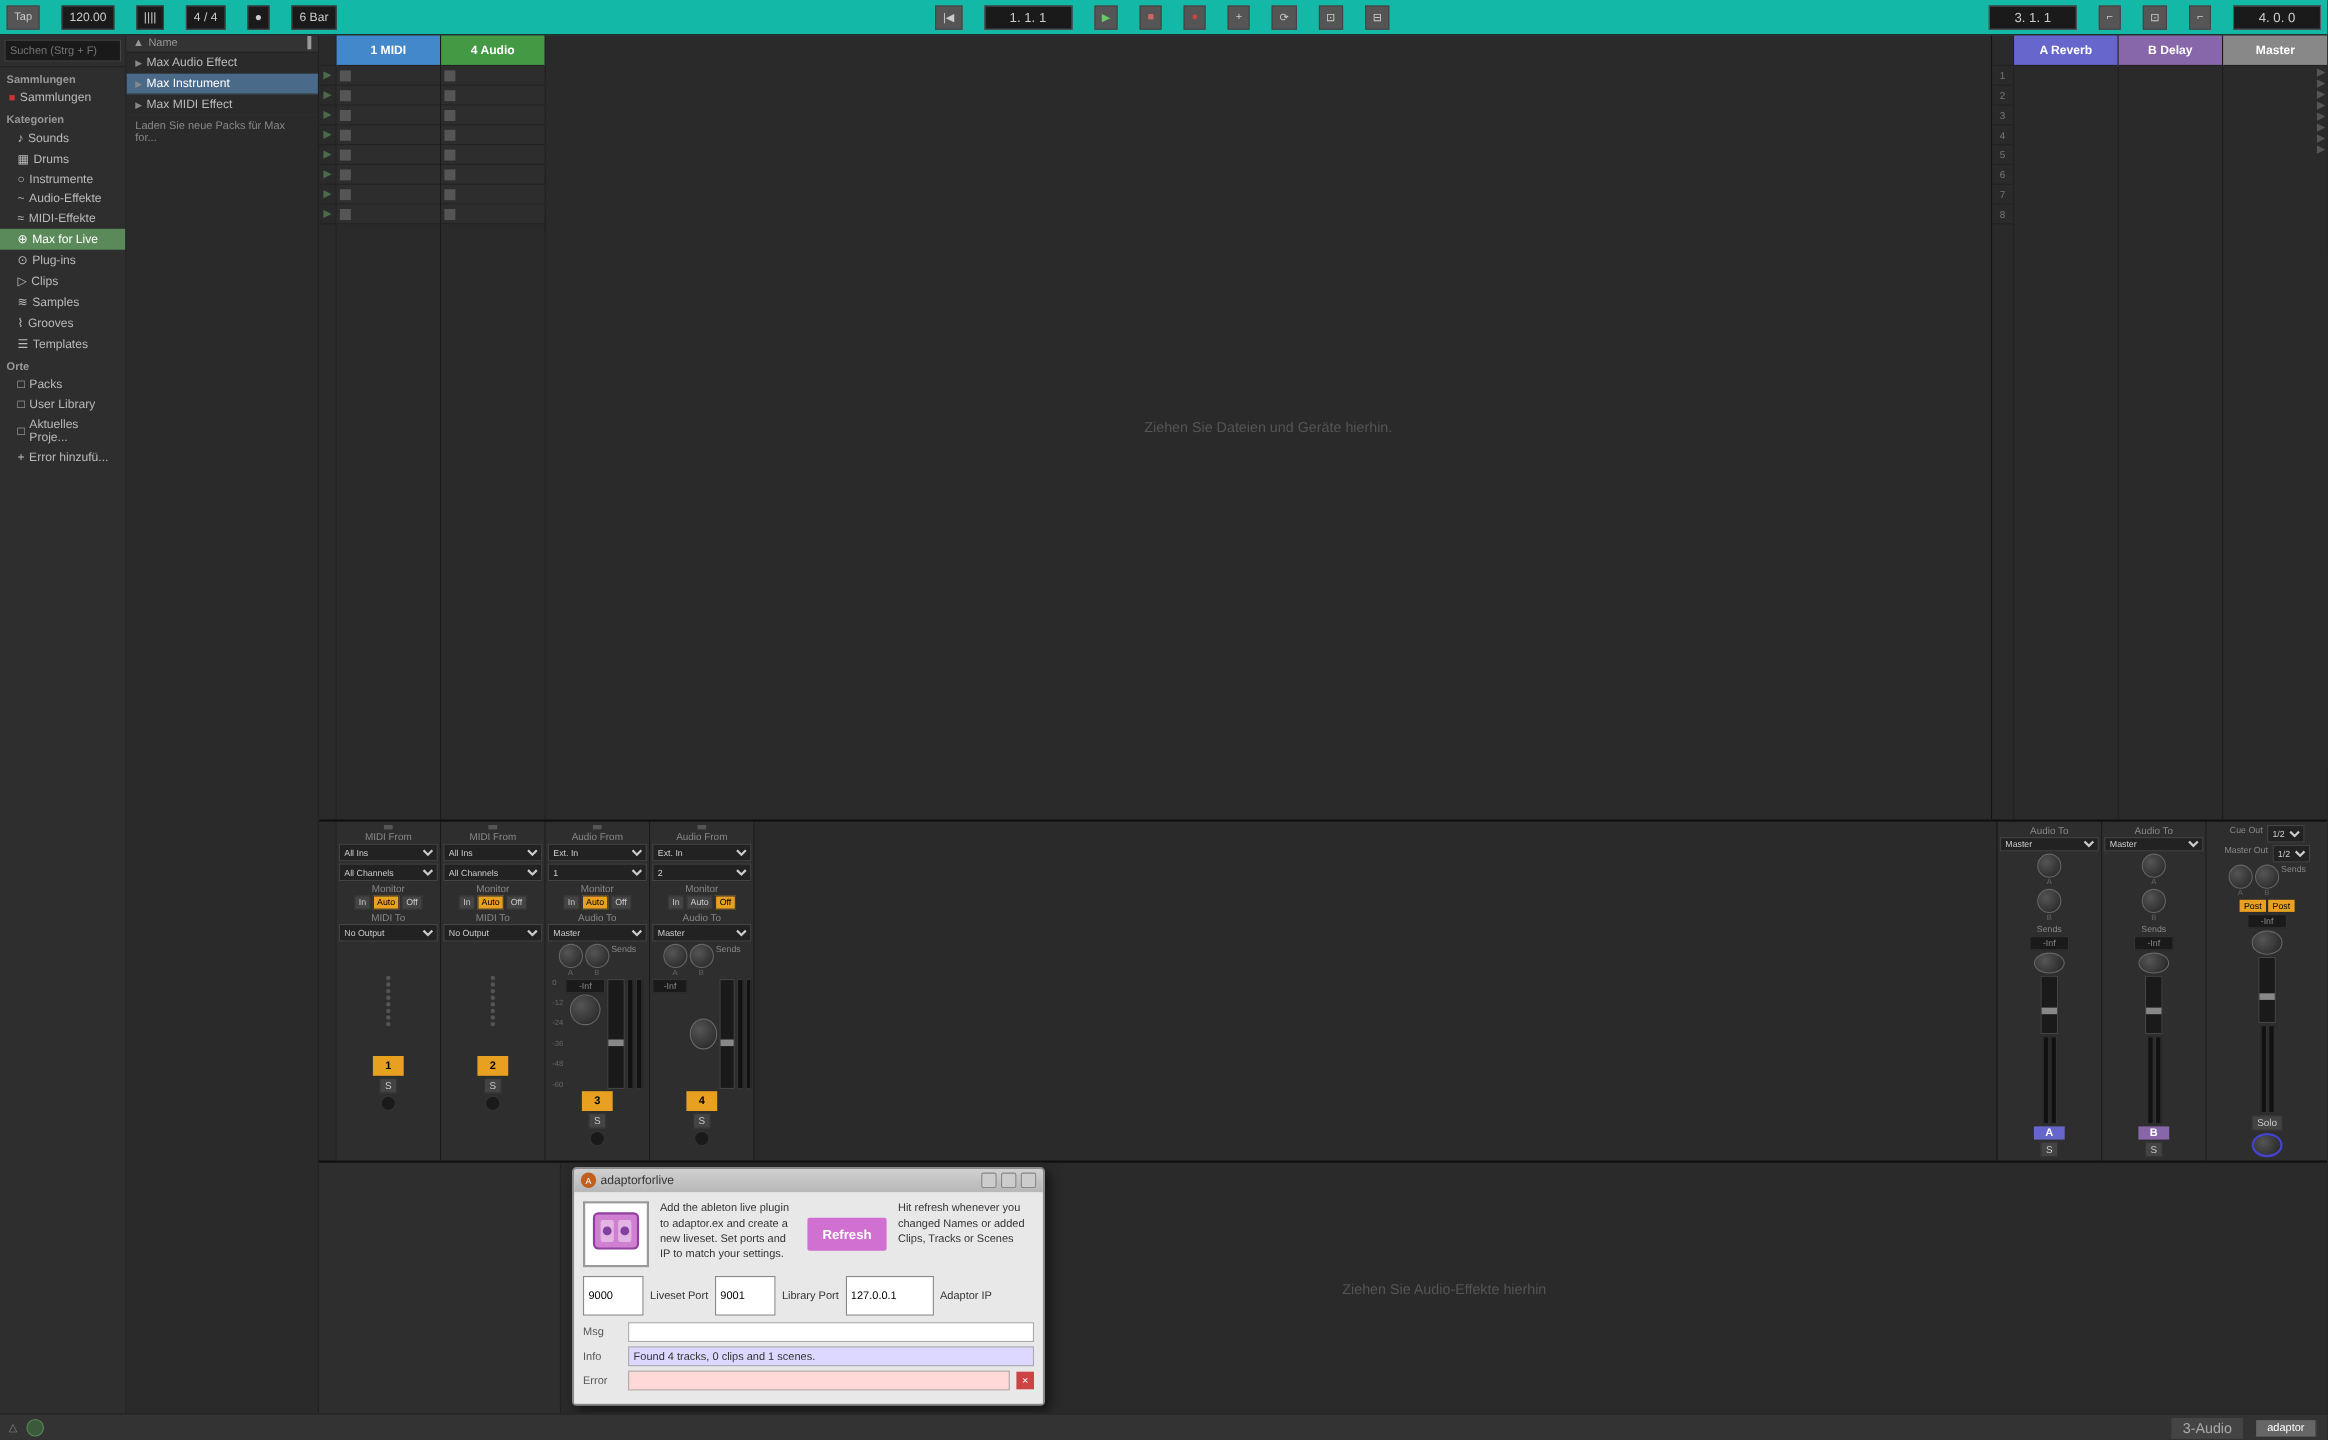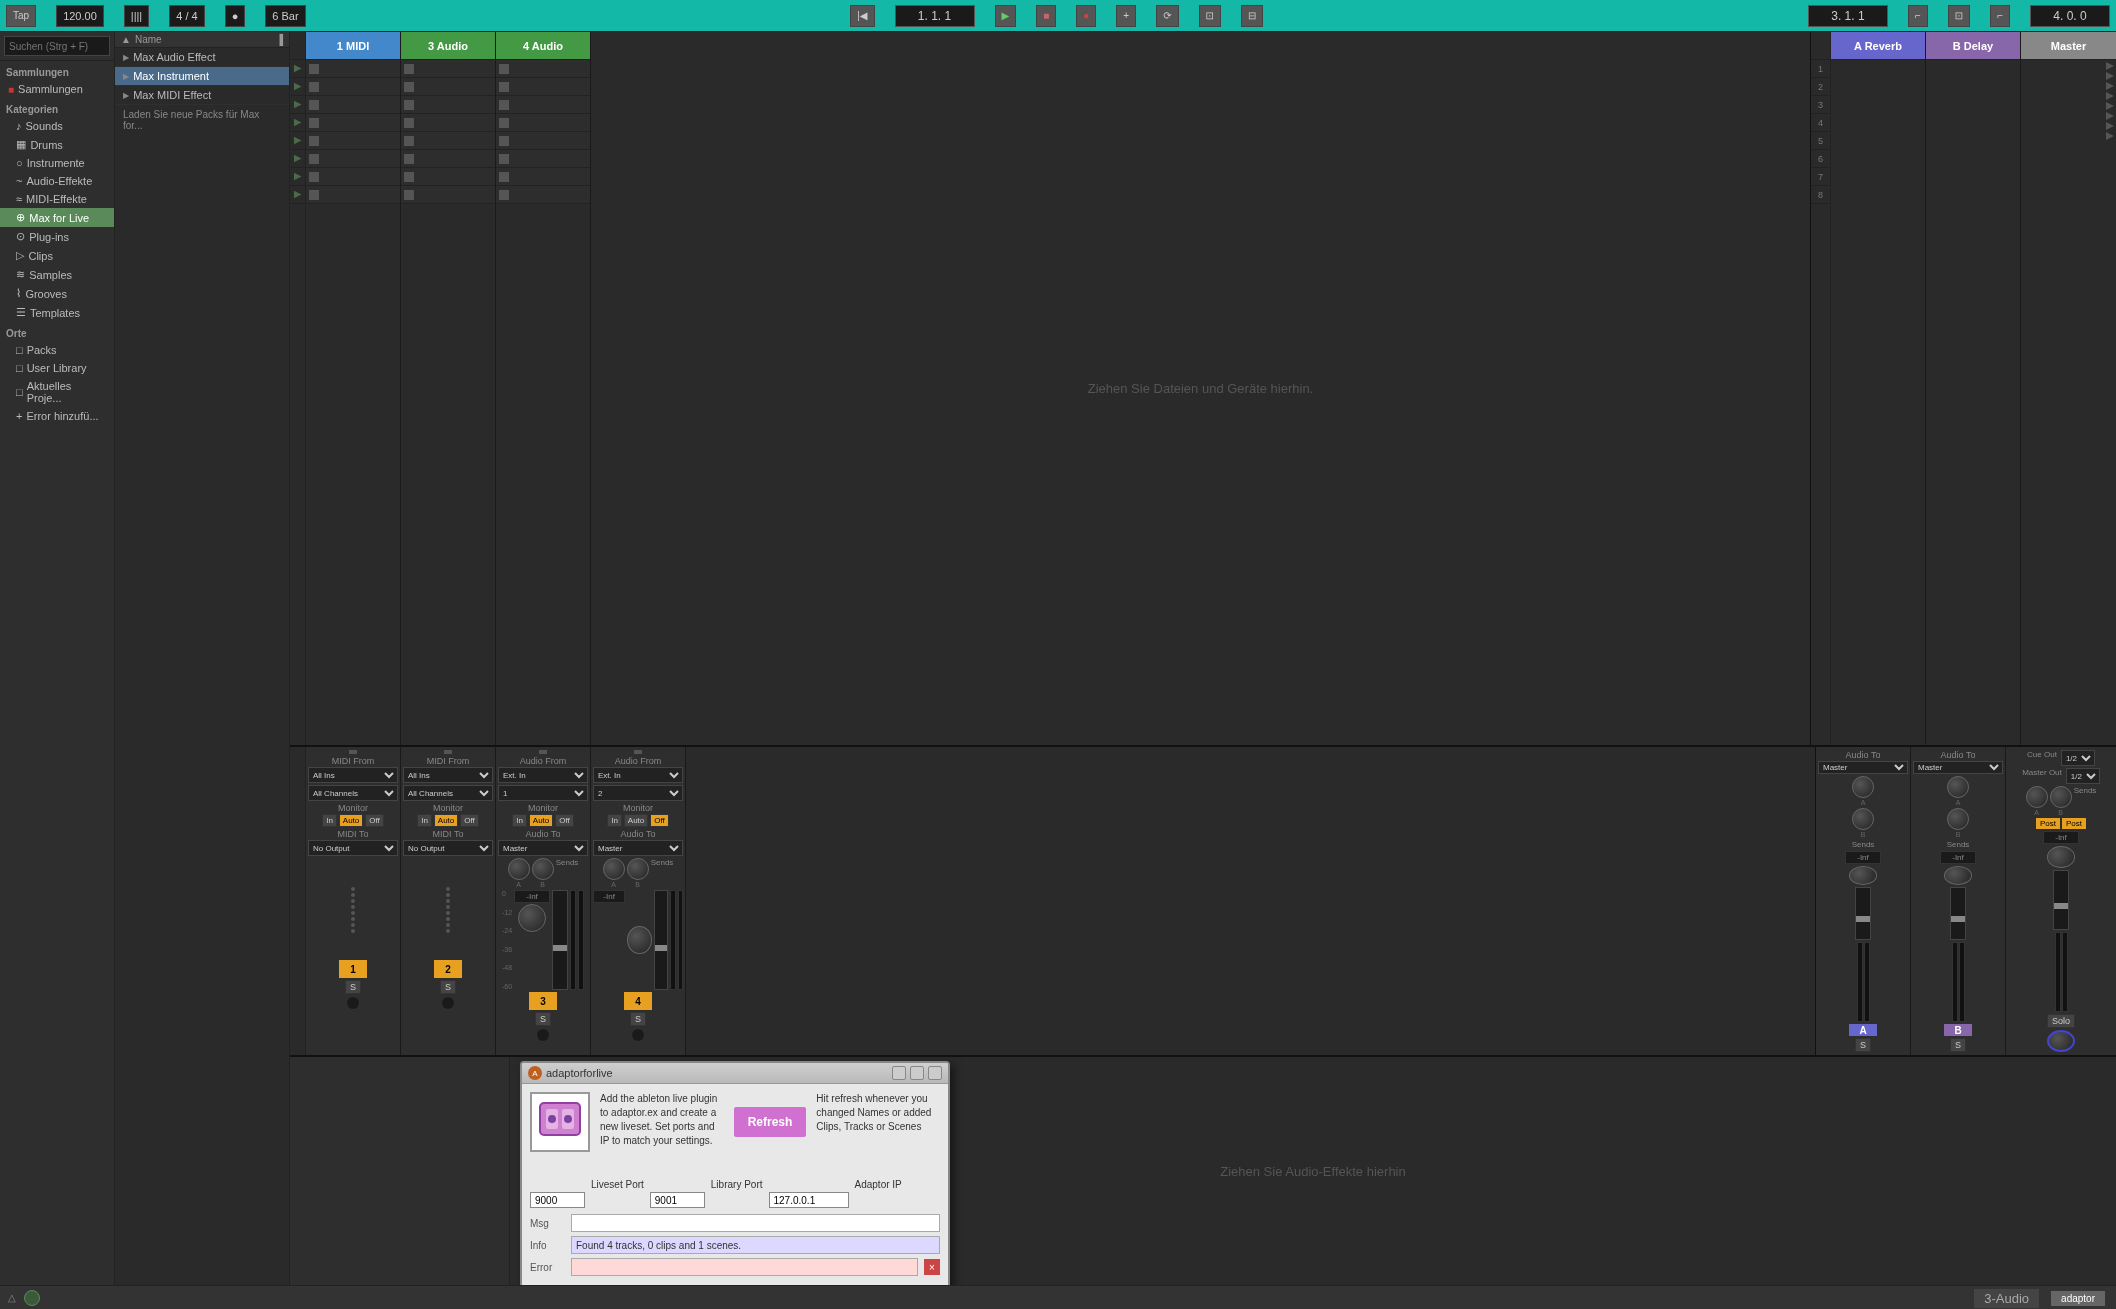--- a/index.html
+++ b/index.html
@@ -259,26 +259,25 @@
       align-items: center;
       gap: 6px;
       margin-bottom: 6px;
       flex-wrap: wrap;
     }
     .field-label {
       font-size: 10px;
       color: #333;
     }
     .field-input {
-      height: 16px;
+      height: 36px;
       border: 1px solid #888;
       background: #fff;
       font-size: 10px;
       padding: 0 4px;
-      margin-top: 32px;
     }
     .field-input.port { width: 55px; }
     .field-input.ip { width: 80px; }
     .dialog-row {
       display: flex;
       align-items: center;
       gap: 6px;
       margin-bottom: 4px;
     }
     .row-label {
@@ -583,48 +582,20 @@
           <div style="height:18px; border-bottom:1px solid #222; background:#2d2d2d; display:flex; align-items:center; padding:0 3px; cursor:pointer;">
               <div style="width:10px;height:10px;background:#555;"></div>
             </div>
           <div style="height:18px; border-bottom:1px solid #222; background:#2d2d2d; display:flex; align-items:center; padding:0 3px; cursor:pointer;">
               <div style="width:10px;height:10px;background:#555;"></div>
             </div>
           <div style="flex:1; background:#2a2a2a;"></div>
         </div>
 
 
-        <div style="width:95px; border-right:1px solid #1a1a1a; display:flex; flex-direction:column; flex-shrink:0;">
-          <div style="height:28px; display:flex; align-items:center; justify-content:center; font-size:11px; font-weight:bold; color:#fff; background:#449944; border-bottom:1px solid #222;">3 Audio</div>
-          <div style="height:18px; border-bottom:1px solid #222; background:#2d2d2d; display:flex; align-items:center; padding:0 3px; cursor:pointer;">
-              <div style="width:10px;height:10px;background:#555;"></div>
-            </div>
-          <div style="height:18px; border-bottom:1px solid #222; background:#2d2d2d; display:flex; align-items:center; padding:0 3px; cursor:pointer;">
-              <div style="width:10px;height:10px;background:#555;"></div>
-            </div>
-          <div style="height:18px; border-bottom:1px solid #222; background:#2d2d2d; display:flex; align-items:center; padding:0 3px; cursor:pointer;">
-              <div style="width:10px;height:10px;background:#555;"></div>
-            </div>
-          <div style="height:18px; border-bottom:1px solid #222; background:#2d2d2d; display:flex; align-items:center; padding:0 3px; cursor:pointer;">
-              <div style="width:10px;height:10px;background:#555;"></div>
-            </div>
-          <div style="height:18px; border-bottom:1px solid #222; background:#2d2d2d; display:flex; align-items:center; padding:0 3px; cursor:pointer;">
-              <div style="width:10px;height:10px;background:#555;"></div>
-            </div>
-          <div style="height:18px; border-bottom:1px solid #222; background:#2d2d2d; display:flex; align-items:center; padding:0 3px; cursor:pointer;">
-              <div style="width:10px;height:10px;background:#555;"></div>
-            </div>
-          <div style="height:18px; border-bottom:1px solid #222; background:#2d2d2d; display:flex; align-items:center; padding:0 3px; cursor:pointer;">
-              <div style="width:10px;height:10px;background:#555;"></div>
-            </div>
-          <div style="height:18px; border-bottom:1px solid #222; background:#2d2d2d; display:flex; align-items:center; padding:0 3px; cursor:pointer;">
-              <div style="width:10px;height:10px;background:#555;"></div>
-            </div>
-          <div style="flex:1; background:#2a2a2a;"></div>
-        </div>
 
         <div style="width:95px; border-right:1px solid #1a1a1a; display:flex; flex-direction:column; flex-shrink:0;">
           <div style="height:28px; display:flex; align-items:center; justify-content:center; font-size:11px; font-weight:bold; color:#fff; background:#449944; border-bottom:1px solid #222;">4 Audio</div>
           <div style="height:18px; border-bottom:1px solid #222; background:#2d2d2d; display:flex; align-items:center; padding:0 3px; cursor:pointer;">
               <div style="width:10px;height:10px;background:#555;"></div>
             </div>
           <div style="height:18px; border-bottom:1px solid #222; background:#2d2d2d; display:flex; align-items:center; padding:0 3px; cursor:pointer;">
               <div style="width:10px;height:10px;background:#555;"></div>
             </div>
           <div style="height:18px; border-bottom:1px solid #222; background:#2d2d2d; display:flex; align-items:center; padding:0 3px; cursor:pointer;">

